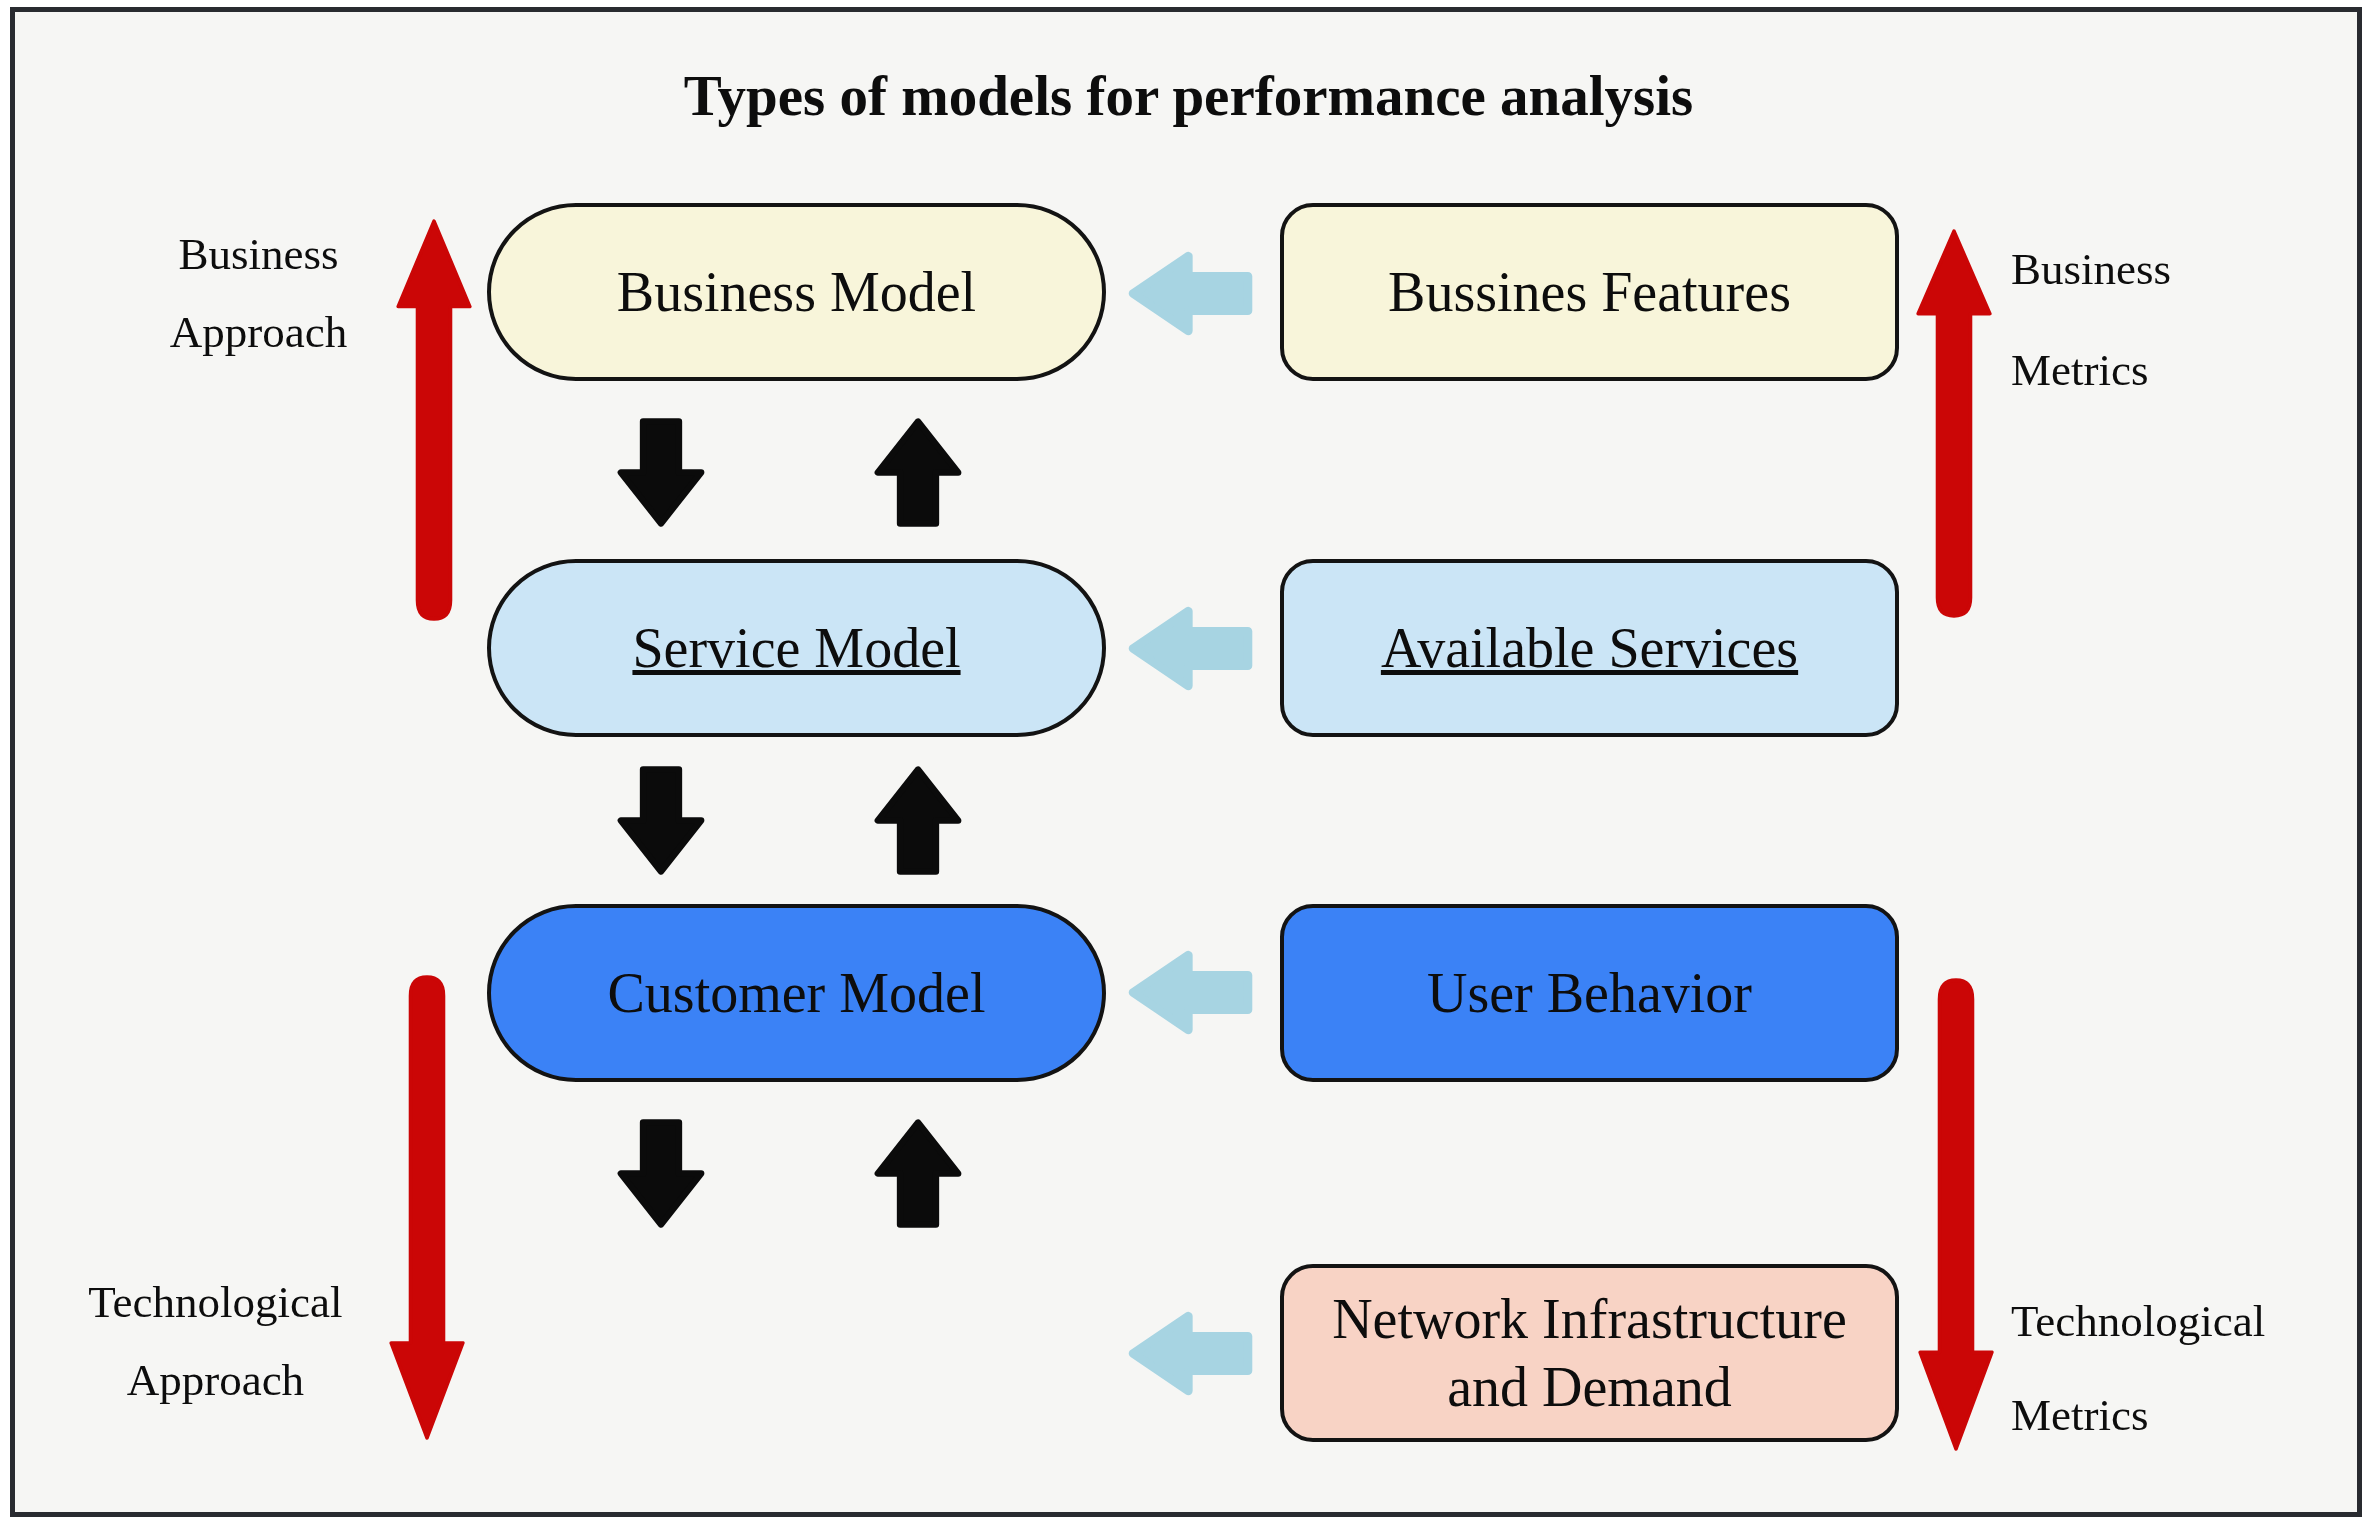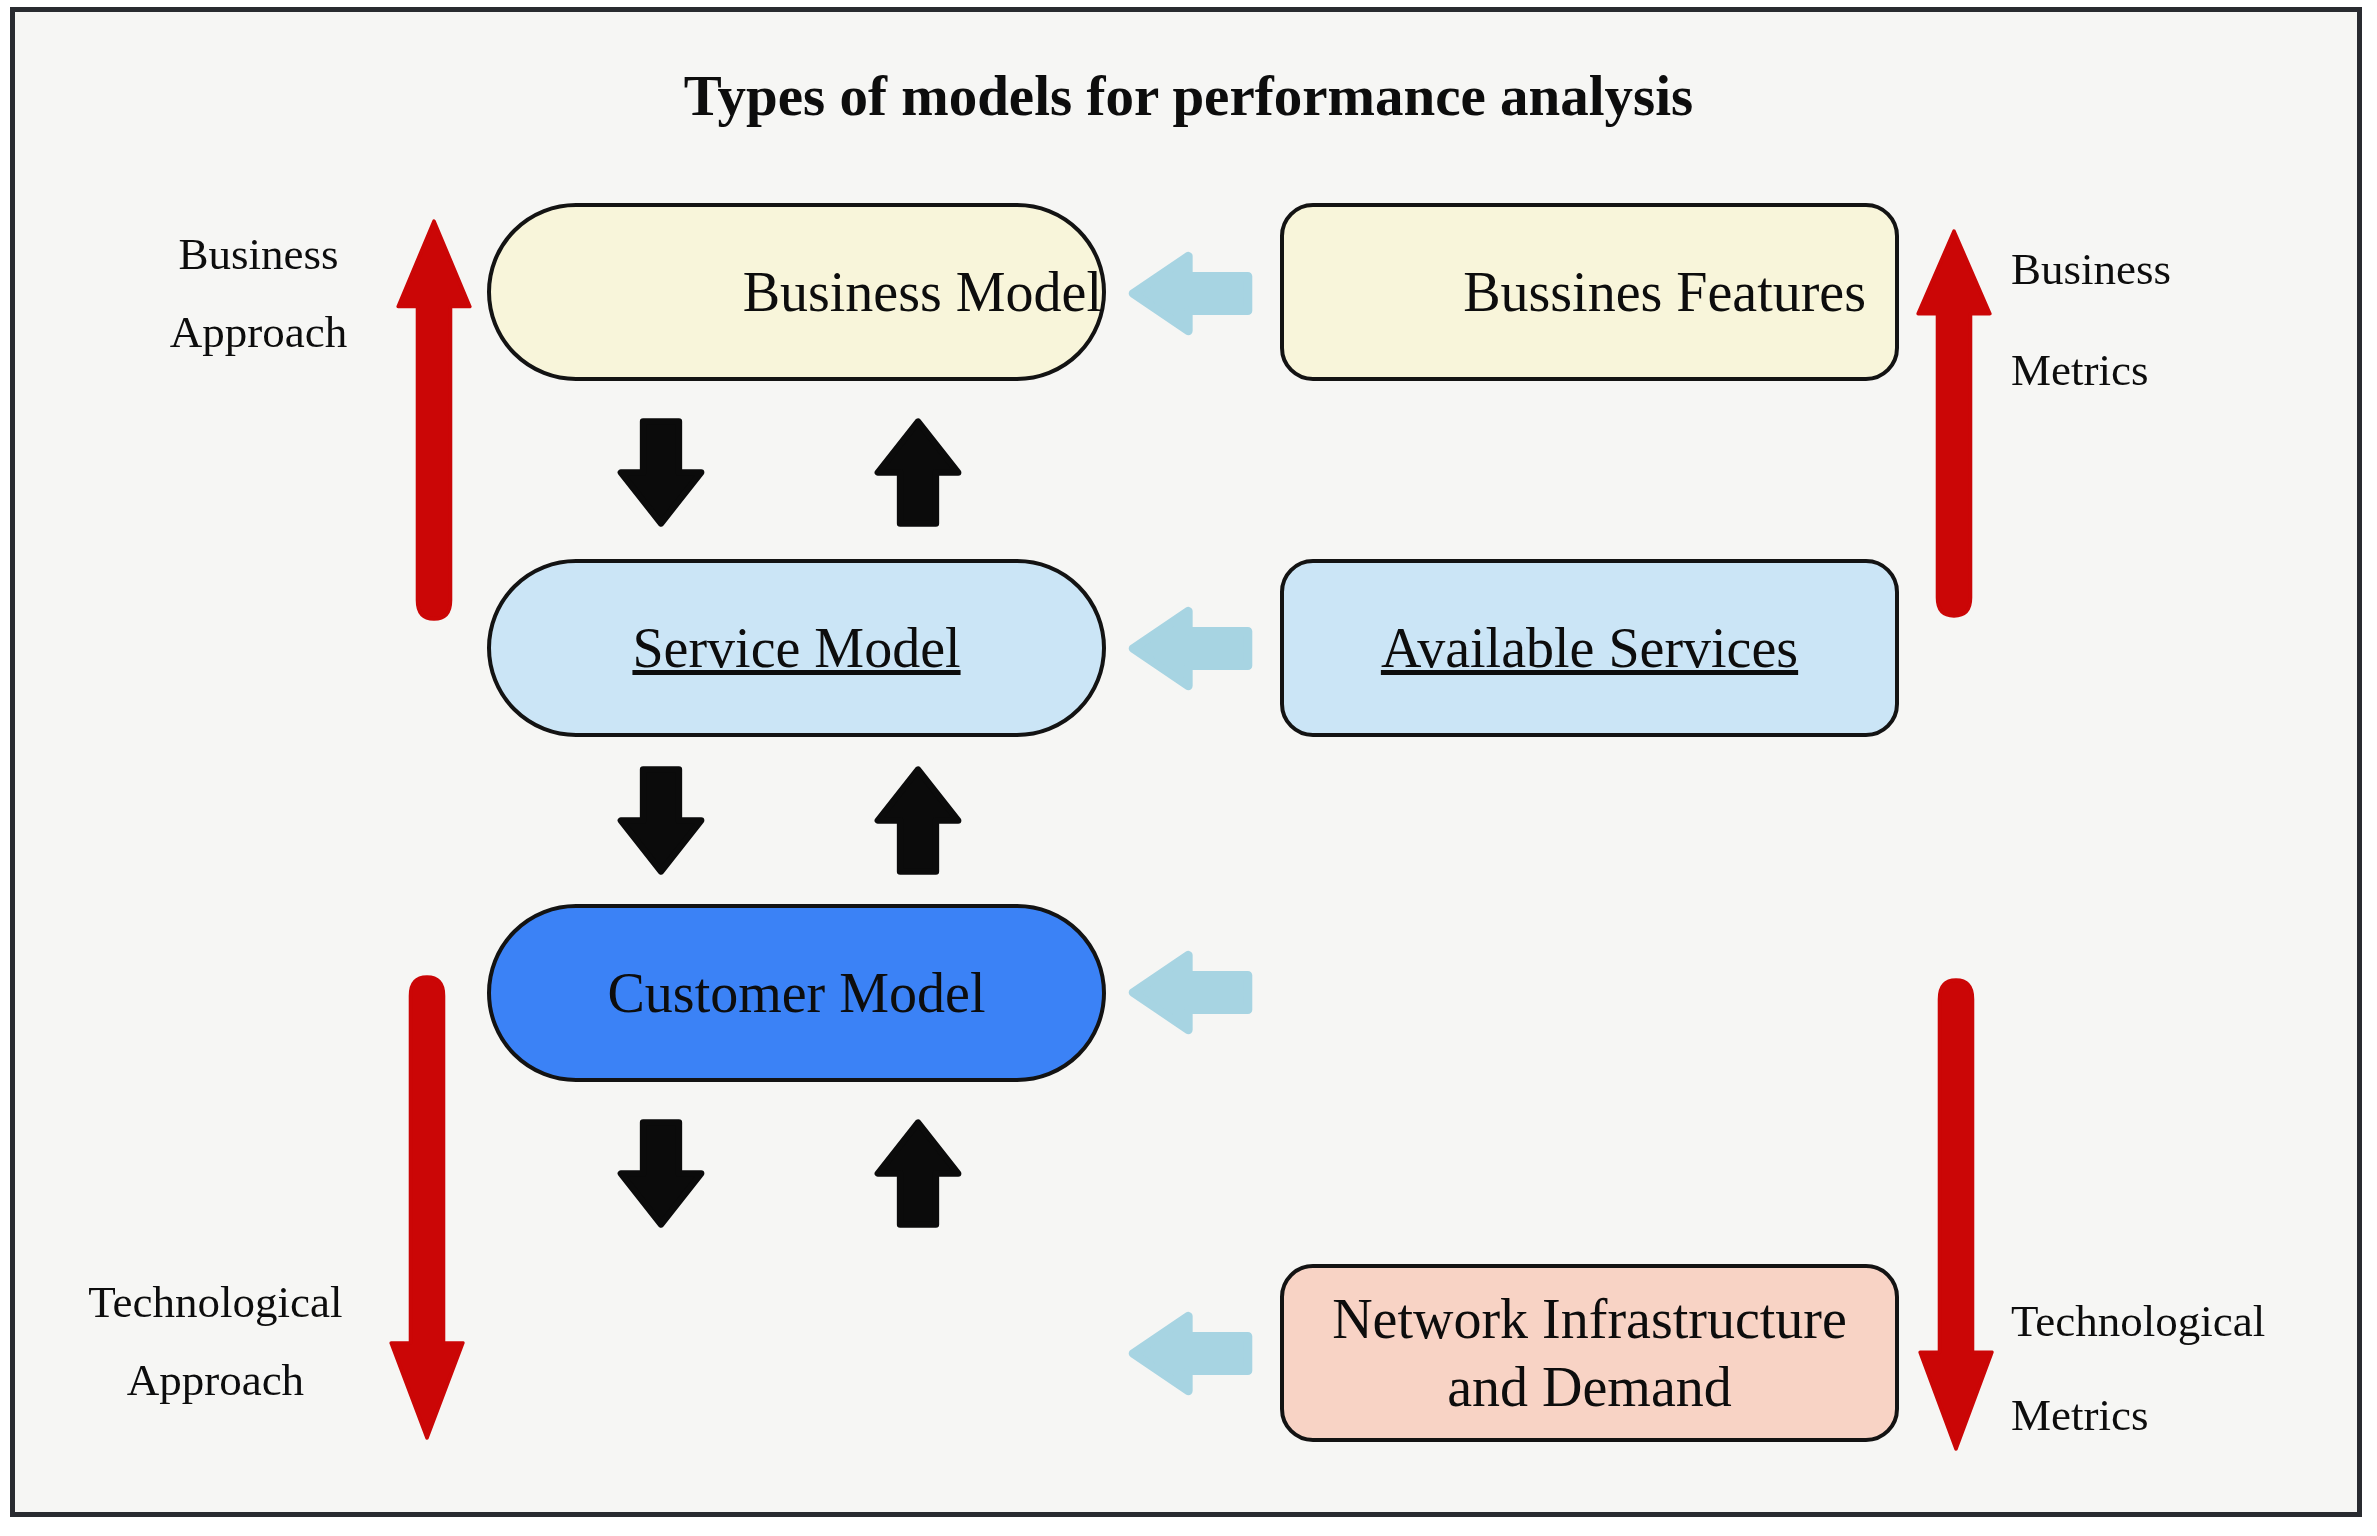--- a/index.html
+++ b/index.html
@@ -19,21 +19,21 @@
     position:absolute;display:flex;align-items:center;justify-content:center;
     border:4.3px solid #131313;box-sizing:border-box;font-size:56px;line-height:68px;
     text-align:center;
   }
   .model-box{left:487px;width:619px;height:178px;border-radius:89px;}
   .source-box{left:1280px;width:619px;height:178px;border-radius:33px;padding:12px 29px;}
   .fill-cream{background:#f8f5da;}
   .fill-blue{background:#cbe5f6;text-decoration:underline;}
   .fill-green{background:#3b82f6;}
   .fill-pink{background:#f8d3c5;}
-  .r0{top:203px;justify-content:flex-end;} .r1{top:559px;} .r2{top:904px;} .r3{top:1264px;}
+  .r0{top:203px;} .r1{top:559px;} .r2{top:904px;} .r3{top:1264px;}
   .arrow{position:absolute;}
   .blue-arrow{left:1128px;width:125px;height:85px;}
   .ba0{top:251px;} .ba1{top:606px;} .ba2{top:950px;} .ba3{top:1311px;}
   .black-arrow{width:88px;height:109px;}
   .bk-down{left:617px;}
   .bk-up{left:874px;}
   .g0{top:418px;} .g1{top:766px;} .g2{top:1119px;}
   .red-arrow{width:76px;}
   .red-up-left{left:396px;top:219px;height:402px;}
   .red-up-right{left:1916px;top:229px;height:389px;}
@@ -62,20 +62,23 @@
   </div>
   <div class="box model-box fill-green r2">
     <span>Customer Model</span>
   </div>
 
   <div class="box source-box fill-cream r0">
     <span>Bussines Features</span>
   </div>
   <div class="box source-box fill-blue r1">
     <span>Available Services</span>
+  </div>
+  <div class="box source-box fill-green r2">
+    <span>User Behavior</span>
   </div>
   <div class="box source-box fill-pink r3">
     <span>Network Infrastructure and Demand</span>
   </div>
 
   <svg class="arrow blue-arrow ba0" viewBox="0 0 174 118">
     <polygon points="7,59 84,7 84,35 167,35 167,83 84,83 84,111" fill="#a7d4e2" stroke="#a7d4e2" stroke-width="12" stroke-linejoin="round"></polygon>
   </svg>
   <svg class="arrow blue-arrow ba1" viewBox="0 0 174 118">
     <polygon points="7,59 84,7 84,35 167,35 167,83 84,83 84,111" fill="#a7d4e2" stroke="#a7d4e2" stroke-width="12" stroke-linejoin="round"></polygon>

